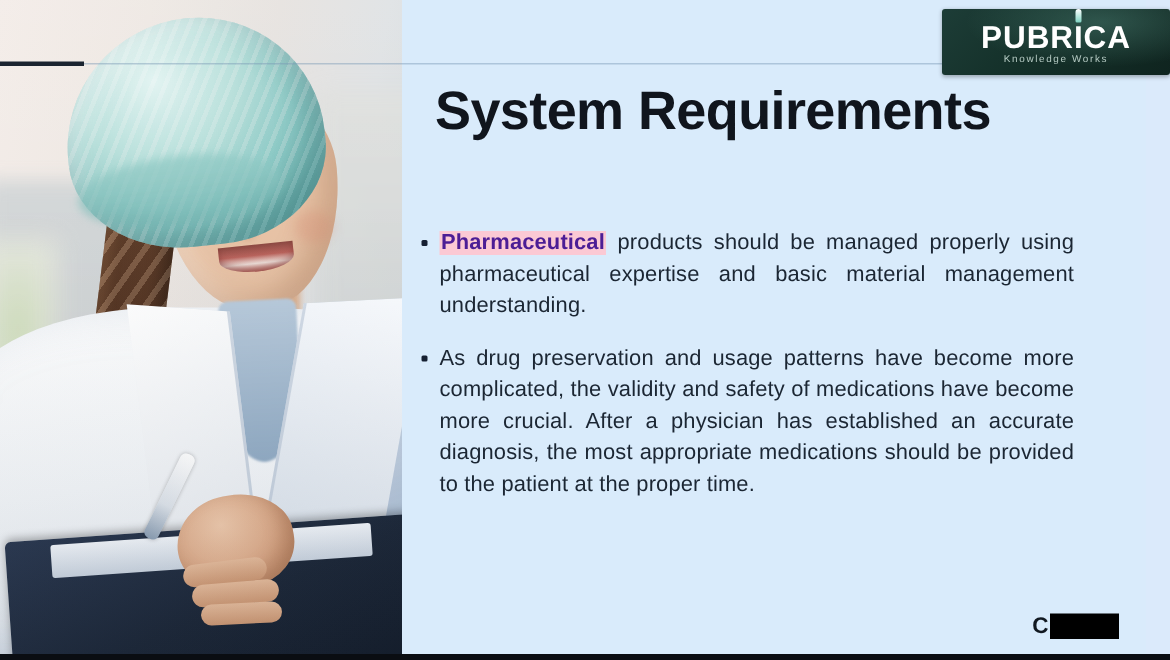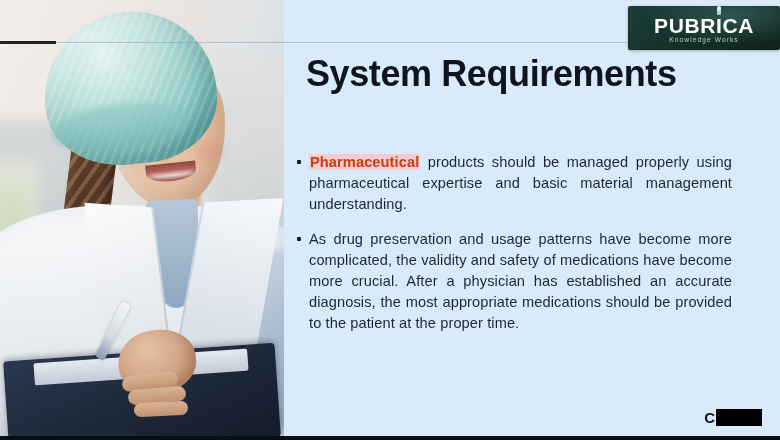--- a/index.html
+++ b/index.html
@@ -286,21 +286,21 @@
     position: absolute;
     left: 56px; top: 42px;
     width: 724px; height: 1px;
     background: rgba(120,150,180,.45);
     z-index: 5;
   }
 
   
   .content {
     position: absolute;
-    left: 284px; top: 0;
+    left: 268px; top: 0;
     width: 496px; height: 440px;
     background: #d9ebfb;
   }
   .title {
     position: absolute;
     left: 22px; top: 54px;
     width: 430px;
     font-size: 36px;
     line-height: 1.12;
     font-weight: bold;
@@ -326,21 +326,21 @@
   }
   .bullet-text {
     flex: 1 1 auto;
     font-size: 14.6px;
     line-height: 1.44;
     color: #1b2633;
     text-align: justify;
     letter-spacing: .1px;
   }
   .kw {
-    color: #c2410c;
+    color: #4c1d95;
     font-weight: bold;
     background: #fbc9d4;
     padding: 0 1px;
   }
 
   
   .censor-wrap {
     position: absolute;
     right: 18px; bottom: 14px;
     display: flex;

